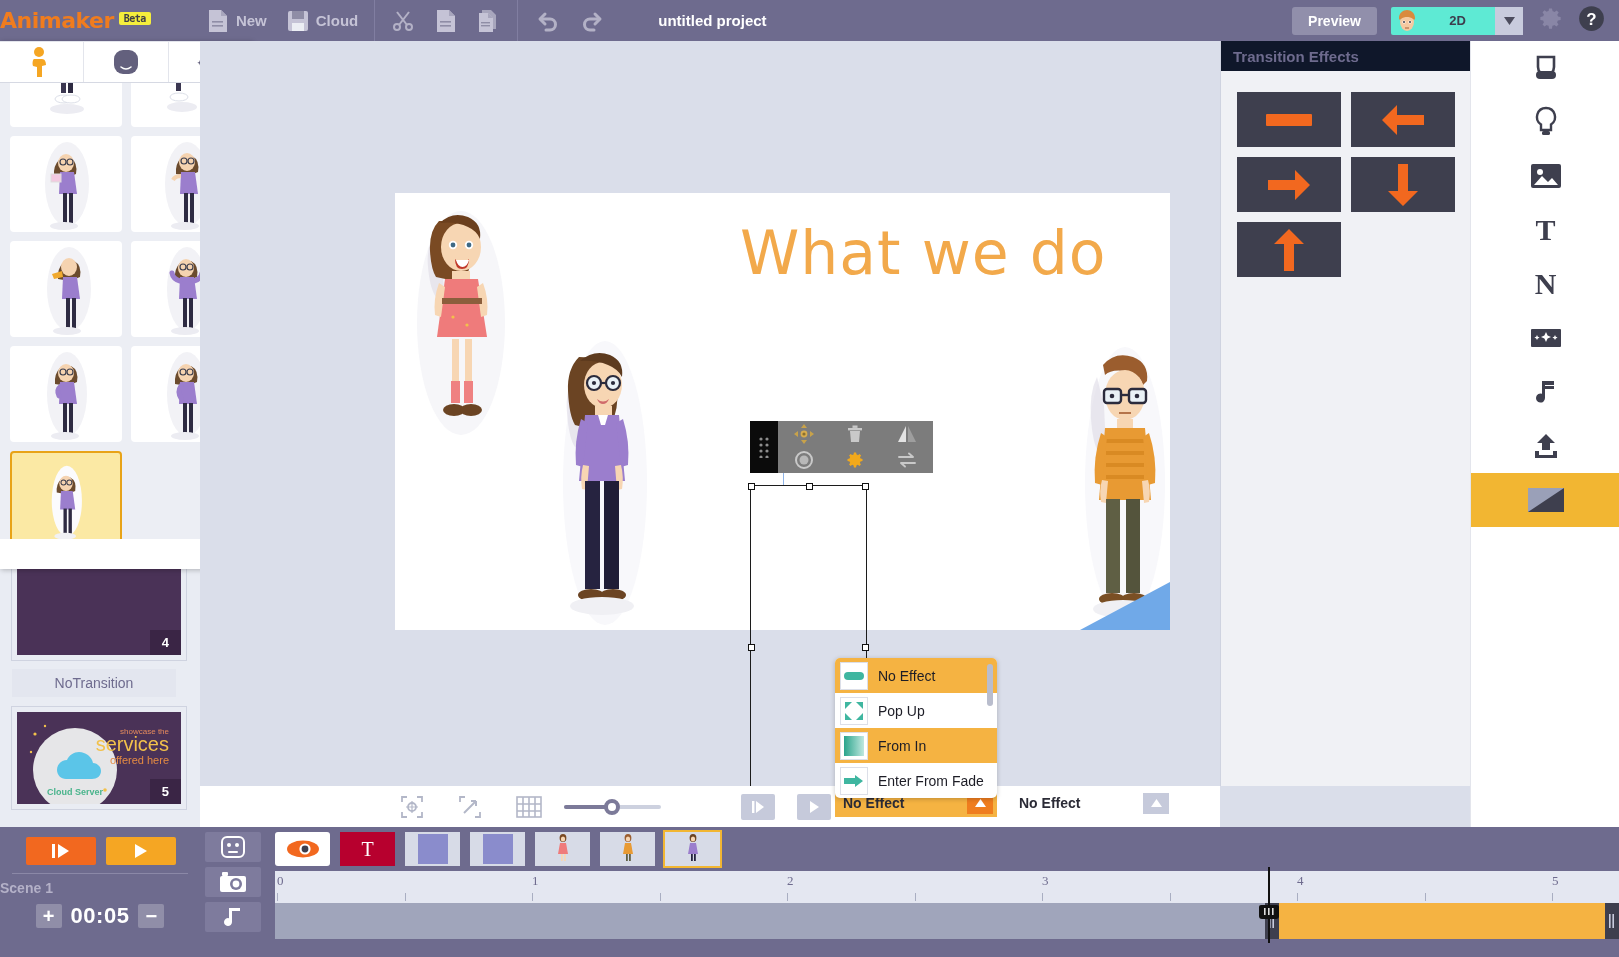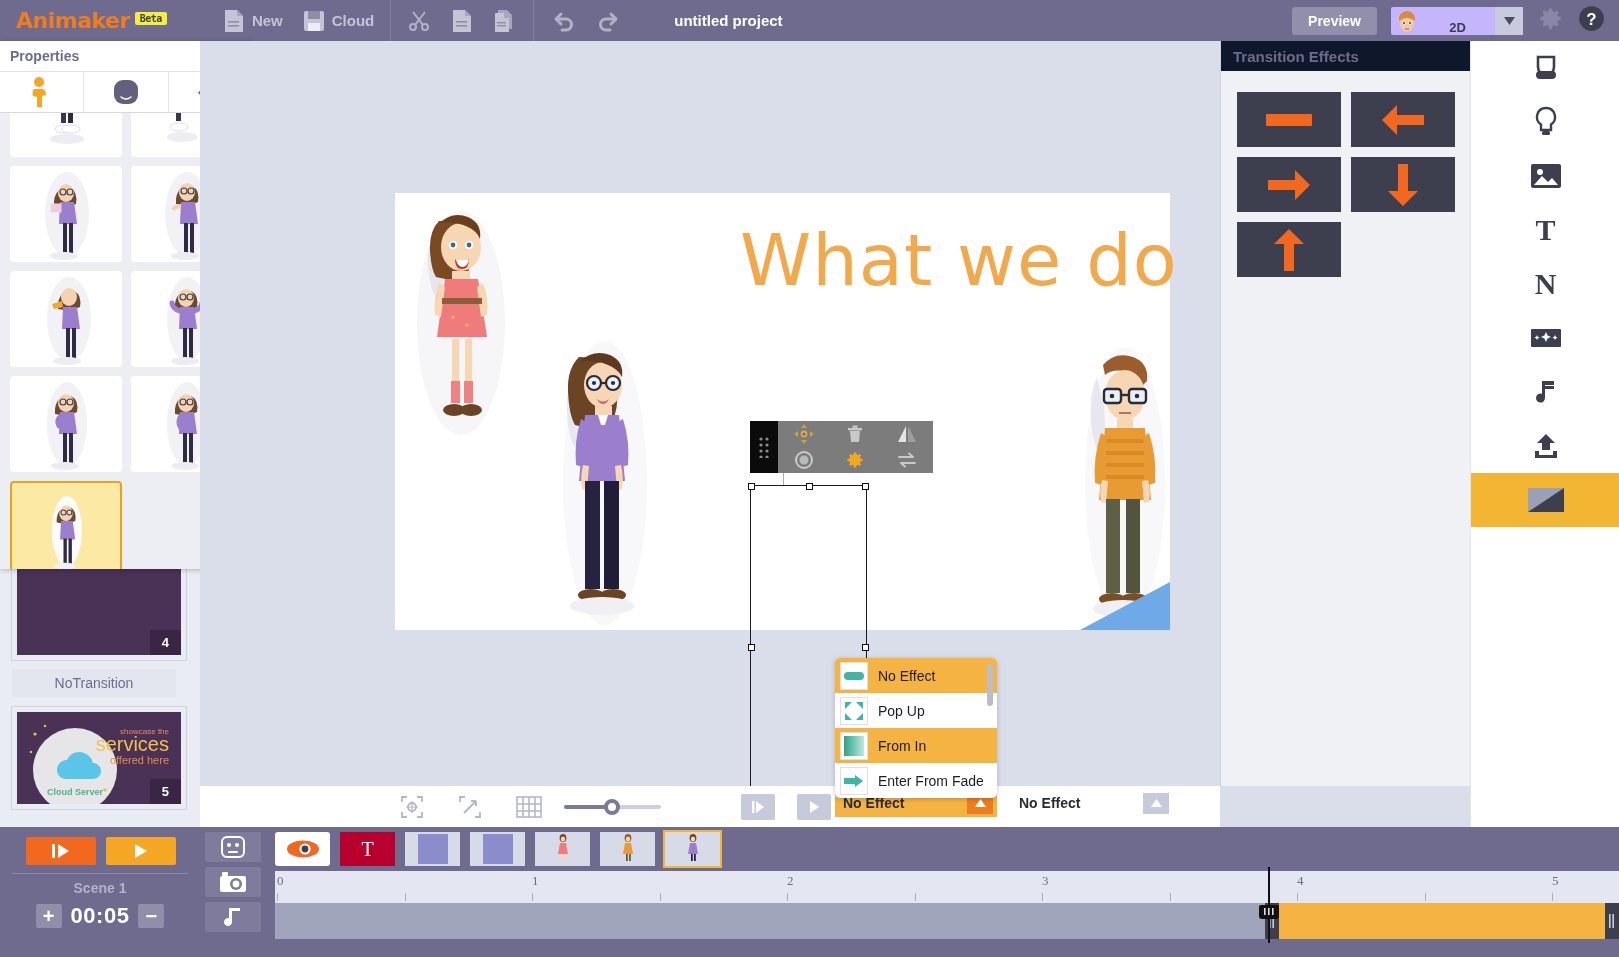--- a/index.html
+++ b/index.html
@@ -6,50 +6,50 @@
   body{
     width:1619px;height:957px;overflow:hidden;
     font-family:"Liberation Sans", sans-serif;
     background:#dadeea;
     -webkit-font-smoothing:antialiased;
   }
   .app{position:relative;width:1619px;height:957px;}
 
   
   .topbar{position:absolute;left:0;top:0;width:1619px;height:41px;background:#6e6b8e;display:flex;align-items:center;}
-  .logo{font-family:"DejaVu Sans", sans-serif;font-weight:bold;font-size:22px;color:#f07c1e;letter-spacing:-.5px;margin-left:16px;}
+  .logo{font-family:"DejaVu Sans", sans-serif;font-weight:bold;font-size:22px;color:#f07c1e;letter-spacing:-.5px;}
   .beta{background:#f5ee3c;color:#3f3f46;font-size:10px;font-weight:bold;padding:1px 5px;border-radius:2px;margin-left:5px;position:relative;top:-6px;font-family:"DejaVu Sans Mono",monospace;}
   .tsep{width:1px;height:41px;background:#817ea1;margin:0 6px;}
   .tbtn{display:flex;align-items:center;gap:7px;color:#c5c3d6;font-weight:bold;font-size:15px;padding:0 10px;height:41px;cursor:pointer;}
   .ticon{display:flex;align-items:center;justify-content:center;}
   .proj-title{color:#fff;font-weight:bold;font-size:15px;margin-left:42px;}
   .topright{margin-left:auto;display:flex;align-items:center;gap:14px;padding-right:14px;}
   .preview-btn{background:#918fab;color:#fff;font-weight:bold;font-size:14px;padding:6px 16px;border-radius:3px;cursor:pointer;}
-  .mode-sel{display:flex;align-items:flex-end;background:#c4b5fd;border-radius:2px;height:28px;width:132px;cursor:pointer;}
+  .mode-sel{display:flex;align-items:center;background:#5eead4;border-radius:2px;height:28px;width:132px;cursor:pointer;}
   .mode-face{width:26px;height:26px;display:flex;align-items:center;justify-content:center;margin-left:3px;}
   .mode-label{flex:1;text-align:center;font-weight:bold;font-size:13px;color:#3d3d4d;}
   .mode-caret{width:28px;height:28px;background:#c8cbdd;display:flex;align-items:center;justify-content:center;}
   .gear-top{cursor:pointer;}
   .help-top{cursor:pointer;}
 
   
   .scene-strip{position:absolute;left:0;top:41px;width:200px;height:786px;background:#e9ecf3;overflow:hidden;}
   .sc-thumb{margin:10px 12px 0 12px;width:164px;height:92px;border:5px solid #e9ecf3;box-shadow:0 0 0 1px #cfd3e0;background:#4a3257;position:relative;cursor:pointer;}
   .sc-num{position:absolute;right:0;bottom:0;background:#3a2545;color:#fff;font-weight:bold;font-size:13px;padding:5px 12px;}
   .sc-trans{margin:9px 12px 0 12px;width:164px;height:28px;background:#e3e6ef;color:#6e6b8e;font-size:14px;display:flex;align-items:center;justify-content:center;cursor:pointer;}
   .sc5 { background:#4a3257; overflow:hidden;}
 
   
   .playpanel{position:absolute;left:0;top:827px;width:200px;height:130px;background:#6e6b8e;}
   .playrow{display:flex;gap:10px;padding:10px 0 0 26px;}
   .pbtn{width:70px;height:28px;border-radius:2px;display:flex;align-items:center;justify-content:center;cursor:pointer;}
   .pbtn.orange{background:#f2681f;}
   .pbtn.yellow{background:#f5a623;}
   .scenerule{margin:8px 12px 0 12px;height:1px;background:#8b88a7;}
-  .scene-label{text-align:center;color:#b4b1c8;font-weight:bold;font-size:14px;margin-top:6px;}
+  .scene-label{text-align:left;color:#b4b1c8;font-weight:bold;font-size:14px;margin-top:6px;}
   .timerow{display:flex;align-items:center;justify-content:center;gap:9px;margin-top:7px;}
   .tsq{width:26px;height:24px;background:#908ea8;color:#fff;display:flex;align-items:center;justify-content:center;font-size:20px;font-weight:bold;cursor:pointer;border-radius:2px;}
   .ttime{color:#fff;font-weight:bold;font-size:22px;letter-spacing:.5px;}
 
   
   .props{position:absolute;left:0;top:41px;width:252px;height:528px;background:#fff;box-shadow:1px 1px 5px rgba(0,0,0,.25);}
   .props-hd{height:30px;display:flex;align-items:center;padding:0 10px;}
   .props-title{color:#6e6b8e;font-weight:bold;font-size:14px;}
   .props-close{margin-left:auto;color:#b8bccd;font-size:21px;line-height:1;cursor:pointer;}
   .props-tabs{display:flex;border-top:1px solid #e3e5ec;border-bottom:1px solid #d6d9e3;height:40px;}
@@ -57,21 +57,21 @@
   .ptab:last-child{border-right:none;}
   .props-grid{position:relative;height:456px;background:#eceef4;overflow:hidden;}
   .pgrid-inner{position:absolute;left:0;top:-62px;width:252px;display:grid;grid-template-columns:1fr 1fr;gap:9px;padding:10px;box-sizing:border-box;}
   .pcell{background:#fff;border-radius:4px;height:96px;display:flex;align-items:center;justify-content:center;cursor:pointer;overflow:hidden;}
   .pcell.sel{background:#fbe9a4;border:2px solid #e8a317;}
   .pscroll{position:absolute;right:4px;top:330px;width:6px;height:80px;background:#aab0c2;border-radius:3px;cursor:pointer;}
 
   
   .stage-area{position:absolute;left:200px;top:41px;width:1020px;height:745px;background:#dadeea;overflow:hidden;}
   .canvas{position:absolute;left:195px;top:152px;width:775px;height:437px;background:#fff;}
-  .wwd{position:absolute;left:345px;top:25px;font-family:"DejaVu Sans", sans-serif;font-size:72px;color:#f2a94b;white-space:nowrap;letter-spacing:1px;}
+  .wwd{position:absolute;left:345px;top:25px;font-family:"DejaVu Sans", sans-serif;font-size:60px;color:#f2a94b;white-space:nowrap;letter-spacing:1px;}
   .blue-tri{position:absolute;right:0;bottom:0;width:0;height:0;border-left:90px solid transparent;border-bottom:48px solid #70a9e8;}
   .sel-box{position:absolute;left:355px;top:292px;width:115px;height:322px;border:1px solid #1c1c1c;}
   .hnd{position:absolute;width:5px;height:5px;background:#fff;border:1px solid #111;}
   .ctx-bar{position:absolute;left:355px;top:228px;width:183px;height:52px;background:#7c7c7c;display:flex;}
   .ctx-grip{width:28px;height:52px;background:#0b0b0b;display:flex;align-items:center;justify-content:center;cursor:grab;}
   .ctx-icons{flex:1;display:grid;grid-template-columns:1fr 1fr 1fr;grid-template-rows:1fr 1fr;}
   .ctx-ic{display:flex;align-items:center;justify-content:center;cursor:pointer;}
 
   
   .char{position:absolute;}
@@ -292,24 +292,20 @@
     <div class="scenerule"></div>
     <div class="scene-label">Scene 1</div>
     <div class="timerow">
       <div class="tsq">+</div>
       <div class="ttime">00:05</div>
       <div class="tsq">−</div>
     </div>
   </div>
 
   <div class="props">
-    <div class="props-hd">
-      <div class="props-title">Properties</div>
-      <div class="props-close">✕</div>
-    </div>
     <div class="props-tabs">
       <div class="ptab">
         <svg width="28" height="32" viewBox="0 0 28 32">
             <circle cx="11" cy="6" r="5" fill="#f5a623"></circle>
             <path d="M6 13h8c3 0 4 3 4 6l-4 1v11h-5V21l-4-1c-1-3 0-7 1-7z" fill="#f5a623"></path>
           </svg>
       </div>
       <div class="ptab">
         <svg width="34" height="30" viewBox="0 0 34 30">
             <rect x="5" y="3" width="24" height="24" rx="9" fill="#63607d"></rect>

